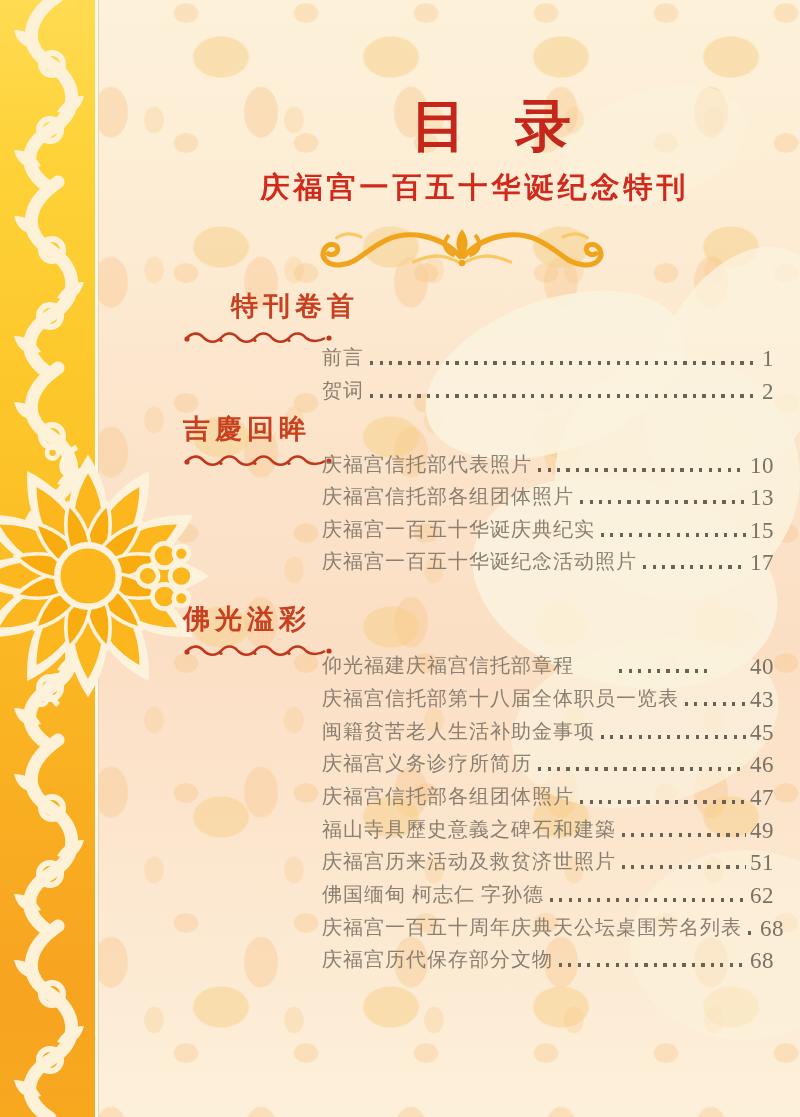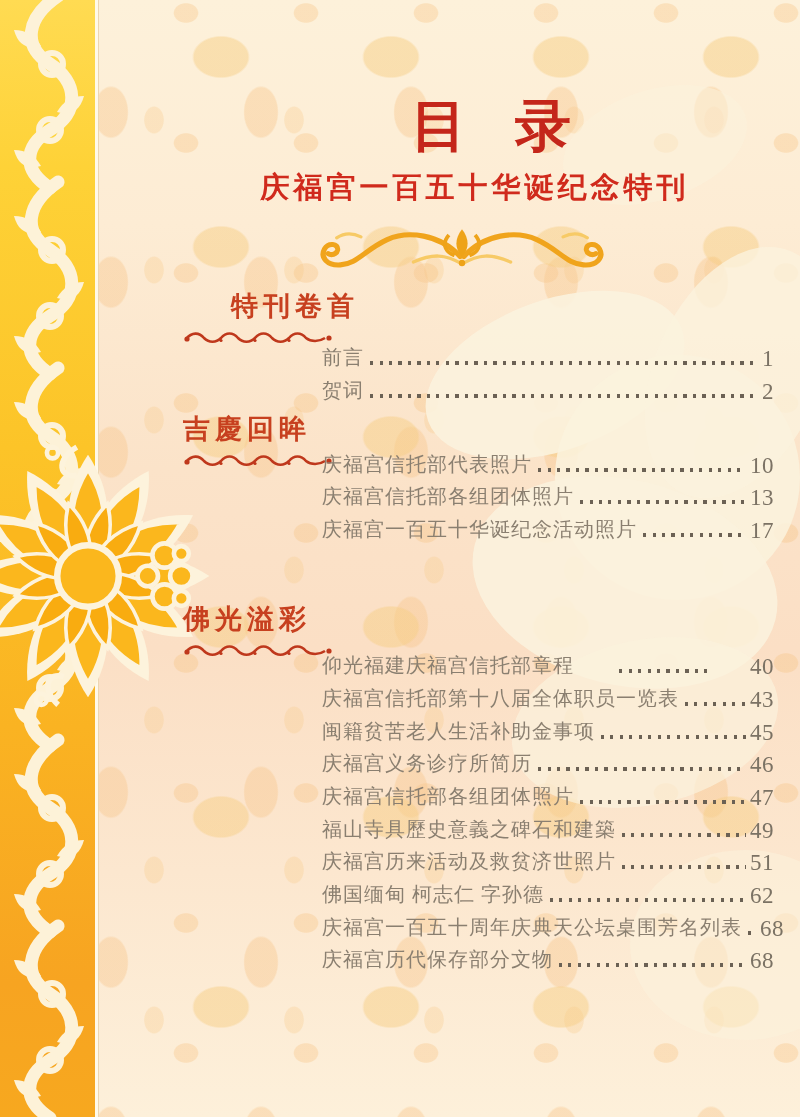--- a/index.html
+++ b/index.html
@@ -224,20 +224,25 @@
           <span class="toc-label">庆福宫信托部代表照片</span>
           <div class="toc-leader"></div>
           <span class="toc-page">10</span>
         </div>
         <div class="toc-row" style="height: 32.6px;">
           <span class="toc-label">庆福宫信托部各组团体照片</span>
           <div class="toc-leader"></div>
           <span class="toc-page">13</span>
         </div>
         <div class="toc-row" style="height: 32.6px;">
+          <span class="toc-label">庆福宫一百五十华诞庆典纪实</span>
+          <div class="toc-leader"></div>
+          <span class="toc-page">15</span>
+        </div>
+        <div class="toc-row" style="height: 32.6px;">
           <span class="toc-label">庆福宫一百五十华诞纪念活动照片</span>
           <div class="toc-leader"></div>
           <span class="toc-page">17</span>
         </div>
       </div>
       <h3 class="section-heading" style="top: 604px;">佛光溢彩</h3>
       <svg class="heading-underline" width="150" height="15" viewBox="0 0 150 15" style="top: 643px;">
     <path d="M3,9 C9,2 16,2 21,8 C26,13 33,13 38,8 C43,2 50,2 55,8 C60,13 67,13 72,8 C77,2 84,2 89,8 C94,13 101,13 106,8 C111,2 118,2 123,8 C128,12 136,12 142,8" fill="none" stroke="#bf381c" stroke-width="2.6"></path>
     <circle cx="4" cy="9" r="2.6" fill="#bf381c"></circle>
     <circle cx="146" cy="8" r="2.6" fill="#bf381c"></circle>

